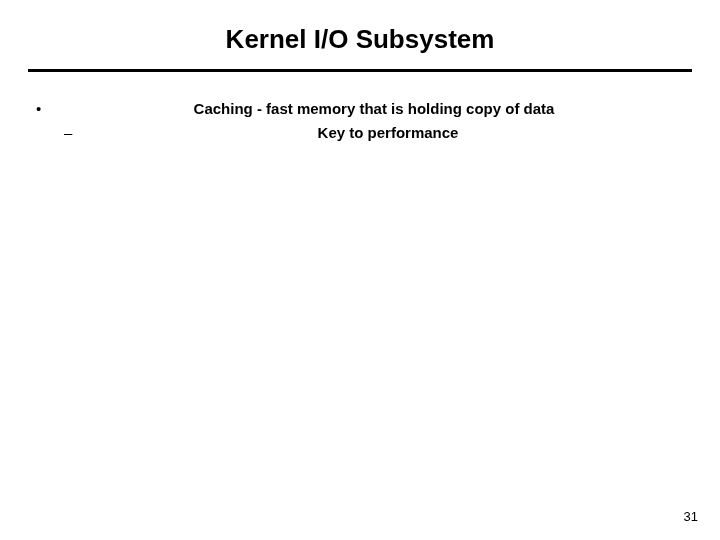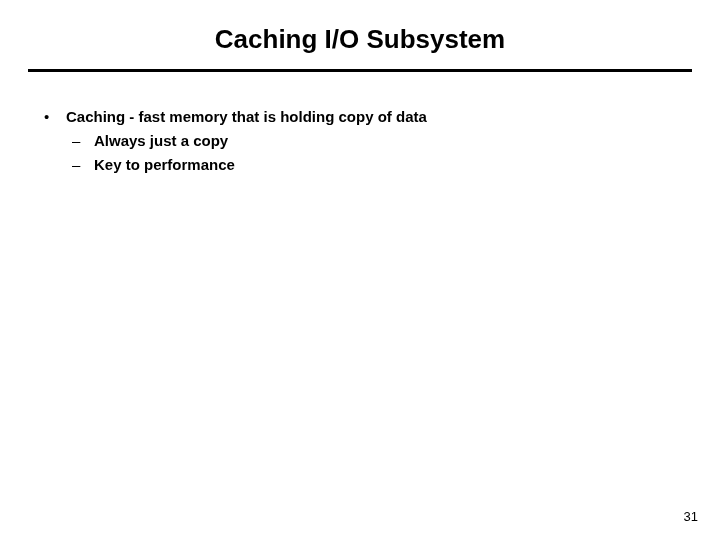--- a/index.html
+++ b/index.html
@@ -31,22 +31,23 @@
     border-top: 3px solid #000;
     margin: 0 28px 0 28px;
   }
   .body {
     padding: 26px 30px 0 30px;
     font-size: 15px;
     line-height: 1.45;
   }
   ul.level1 {
     list-style: none;
-    margin: 8px;
+    margin: 0;
     padding: 0;
+    text-align: center;
   }
   ul.level1 > li {
     position: relative;
     padding-left: 28px;
     margin-bottom: 4px;
   }
   ul.level1 > li::before {
     content: "•";
     position: absolute;
     left: 6px;
@@ -80,31 +81,28 @@
     right: 22px;
     bottom: 16px;
     font-size: 13px;
   }
 </style>
 </head>
 <body>
 
 <div class="slide">
 
-  <div class="title">Caching I/O Subsystem</div>
+  <div class="title">Kernel I/O Subsystem</div>
   <hr class="rule">
 
   <div class="body">
     <ul class="level1">
       <li>
         <span class="main-text">Caching - fast memory that is holding copy of data</span>
         <ul class="level2">
-          <li>
-            <span class="main-text">Always just a copy</span>
-          </li>
           <li>
             <span class="main-text">Key to performance</span>
           </li>
         </ul>
         <div class="gap"></div>
       </li>
     </ul>
   </div>
 
   <div class="pagenum">31</div>

